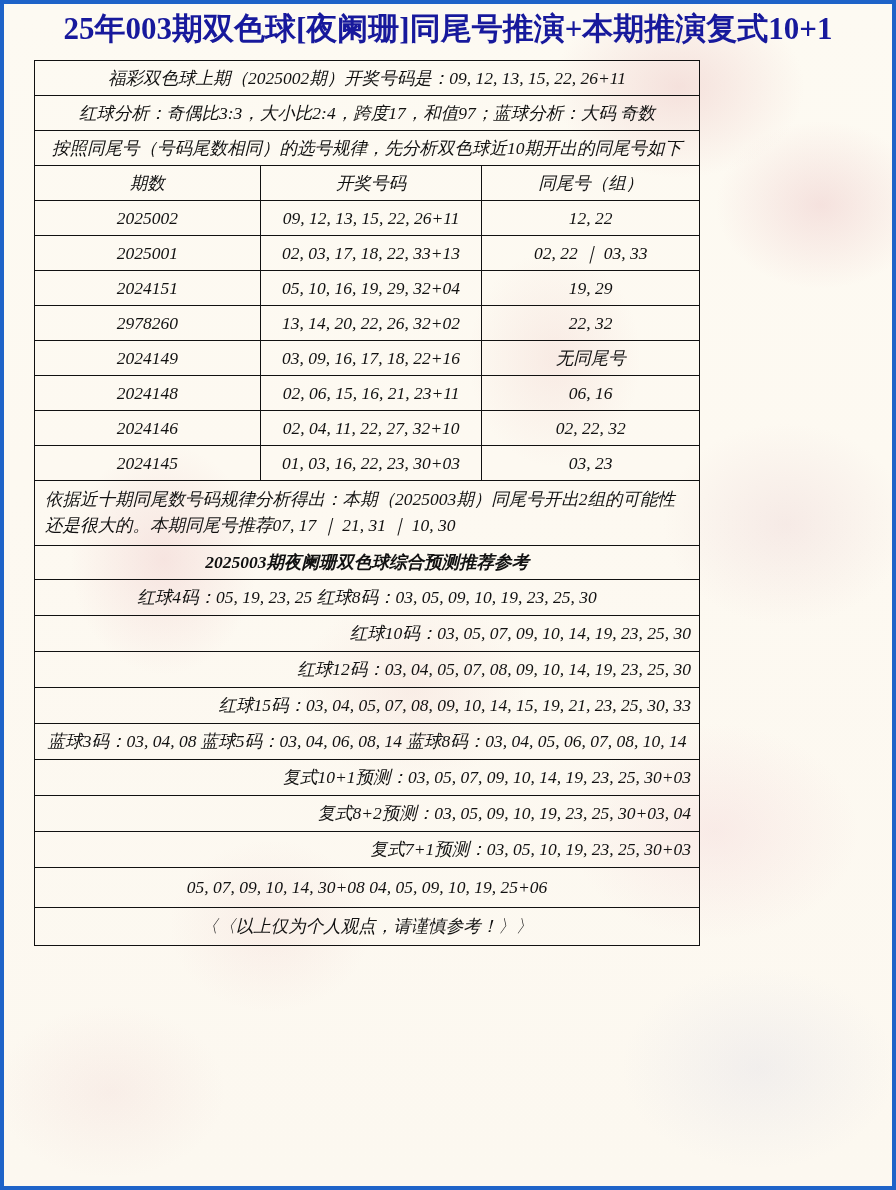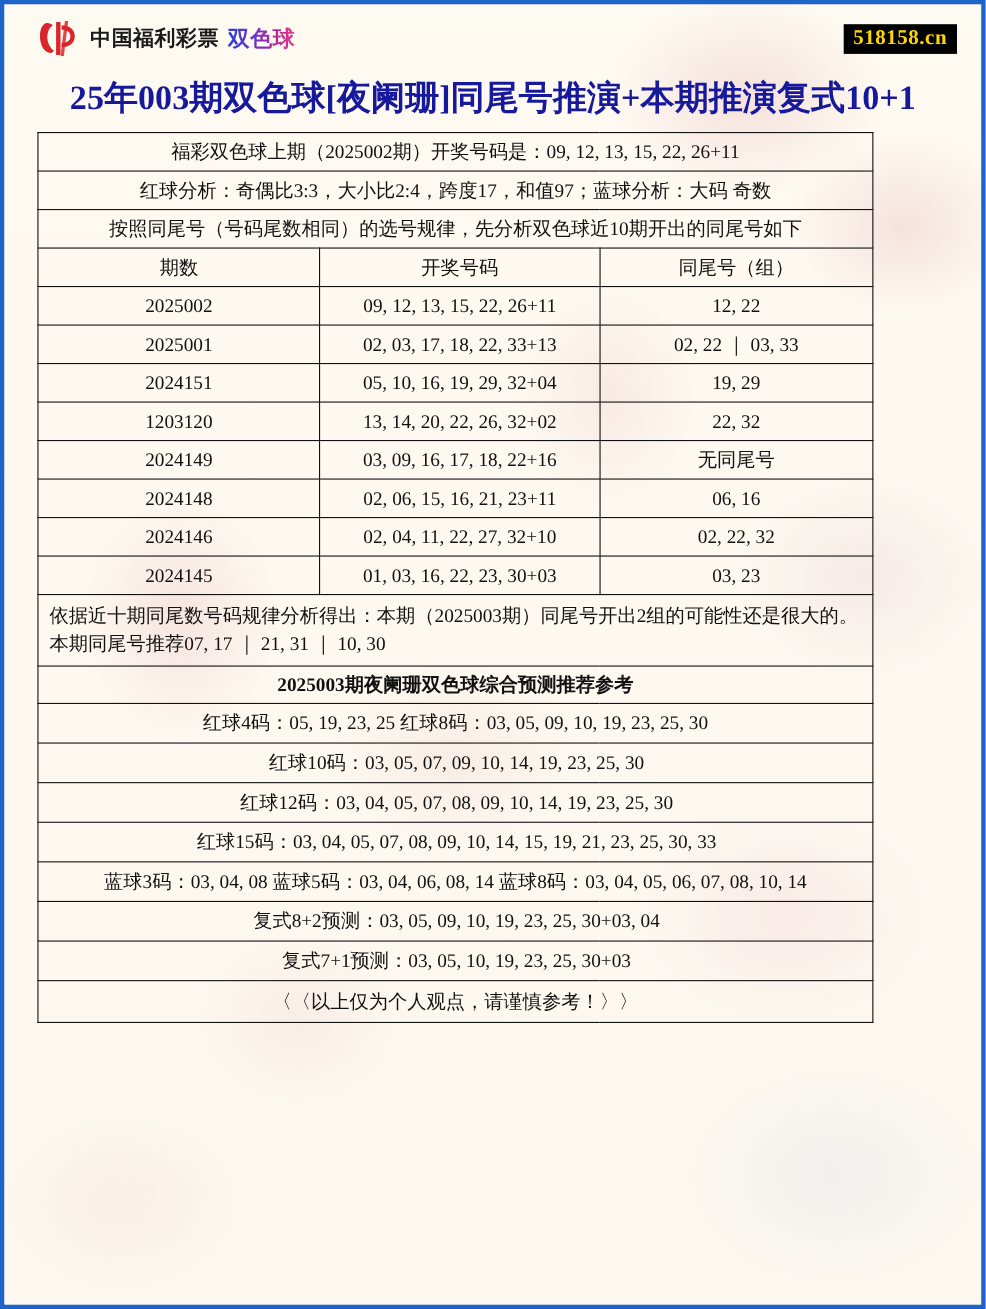--- a/index.html
+++ b/index.html
@@ -103,34 +103,35 @@
     letter-spacing: 0px;
     padding: 4px 0 10px 0;
     white-space: nowrap;
   }
 
   
   .sheet {
     margin: 0 30px;
     border: 1.6px solid #111;
     border-collapse: collapse;
-    width: 760px;
+    width: 666px;
     background: transparent;
+    font-style: italic;
   }
   .sheet td {
     border: 1.3px solid #111;
     padding: 0 8px;
     font-family: "Liberation Serif", "DejaVu Serif", serif;
     font-size: 17.5px;
     color: #111;
     background: transparent;
     vertical-align: middle;
   }
   .r-center { text-align: center; }
-  .r-left { text-align: center; padding-left: 10px !important; }
+  .r-left { text-align: right; padding-left: 10px !important; }
   .bold { font-weight: 700; }
 
   .row-h { height: 35px; }
   .row-data { height: 35px; }
 
   .col-issue { width: 280px; margin-left: 12px; }
   .col-nums  { width: 280px; }
   .col-tail  { width: 272px; }
 
   .analysis-cell {
@@ -147,37 +148,20 @@
   .pred-row { height: 36px; }
   .single-row { height: 40px; }
   .footer-row { height: 38px; }
 </style>
 </head>
 <body>
 
 <div class="page-frame">
  <div class="page-inner">
 
-  <div class="header-bar">
-    <div class="logo-block">
-      <span class="logo-mark">
-        <svg width="40" height="34" viewBox="0 0 40 34" xmlns="http://www.w3.org/2000/svg">
-          <g fill="#d8262b">
-            <path d="M6 4 C1 8, 1 22, 7 28 C10 31, 14 31, 15 28 C12 26, 9 21, 9 16 C9 11, 11 7, 14 5 C12 3, 8 2, 6 4 Z"></path>
-            <path d="M17 2 L21 2 L21 32 L17 32 Z"></path>
-            <path d="M22 5 C29 5, 34 9, 34 15 C34 21, 29 25, 22 25 L22 21 C27 21, 30 19, 30 15 C30 11, 27 9, 22 9 Z"></path>
-            <path d="M25 1 L28 1 L24 33 L21 33 Z" opacity="0.85"></path>
-          </g>
-        </svg>
-      </span>
-      <span class="logo-text-cn">中国福利彩票</span>
-      <span class="logo-text-ssq">双色球</span>
-    </div>
-    <div class="site-badge">518158.cn</div>
-  </div>
 
   <div class="page-title">25年003期双色球[夜阑珊]同尾号推演+本期推演复式10+1</div>
 
   <table class="sheet">
     <tbody>
 
       <tr class="row-h">
         <td colspan="3" class="r-center">福彩双色球上期（2025002期）开奖号码是：09, 12, 13, 15, 22, 26+11</td>
       </tr>
       <tr class="row-h">
@@ -202,21 +186,21 @@
         <td class="r-center">2025001</td>
         <td class="r-center">02, 03, 17, 18, 22, 33+13</td>
         <td class="r-center">02, 22 ｜ 03, 33</td>
       </tr>
       <tr class="row-data">
         <td class="r-center">2024151</td>
         <td class="r-center">05, 10, 16, 19, 29, 32+04</td>
         <td class="r-center">19, 29</td>
       </tr>
       <tr class="row-data">
-        <td class="r-center">1203120</td>
+        <td class="r-center">2978260</td>
         <td class="r-center">13, 14, 20, 22, 26, 32+02</td>
         <td class="r-center">22, 32</td>
       </tr>
       <tr class="row-data">
         <td class="r-center">2024149</td>
         <td class="r-center">03, 09, 16, 17, 18, 22+16</td>
         <td class="r-center">无同尾号</td>
       </tr>
       <tr class="row-data">
         <td class="r-center">2024148</td>
@@ -251,26 +235,32 @@
       <tr class="pred-row">
         <td colspan="3" class="r-left">红球12码：03, 04, 05, 07, 08, 09, 10, 14, 19, 23, 25, 30</td>
       </tr>
       <tr class="pred-row">
         <td colspan="3" class="r-left">红球15码：03, 04, 05, 07, 08, 09, 10, 14, 15, 19, 21, 23, 25, 30, 33</td>
       </tr>
       <tr class="pred-row">
         <td colspan="3" class="r-center">蓝球3码：03, 04, 08  蓝球5码：03, 04, 06, 08, 14  蓝球8码：03, 04, 05, 06, 07, 08, 10, 14</td>
       </tr>
       <tr class="pred-row">
+        <td colspan="3" class="r-left">复式10+1预测：03, 05, 07, 09, 10, 14, 19, 23, 25, 30+03</td>
+      </tr>
+      <tr class="pred-row">
         <td colspan="3" class="r-left">复式8+2预测：03, 05, 09, 10, 19, 23, 25, 30+03, 04</td>
       </tr>
       <tr class="pred-row">
         <td colspan="3" class="r-left">复式7+1预测：03, 05, 10, 19, 23, 25, 30+03</td>
       </tr>
 
+      <tr class="single-row">
+        <td colspan="3" class="r-center">05, 07, 09, 10, 14, 30+08     04, 05, 09, 10, 19, 25+06</td>
+      </tr>
 
       <tr class="footer-row">
         <td colspan="3" class="r-center">〈〈以上仅为个人观点，请谨慎参考！〉〉</td>
       </tr>
     </tbody>
   </table>
 
  </div>
 </div>
 

